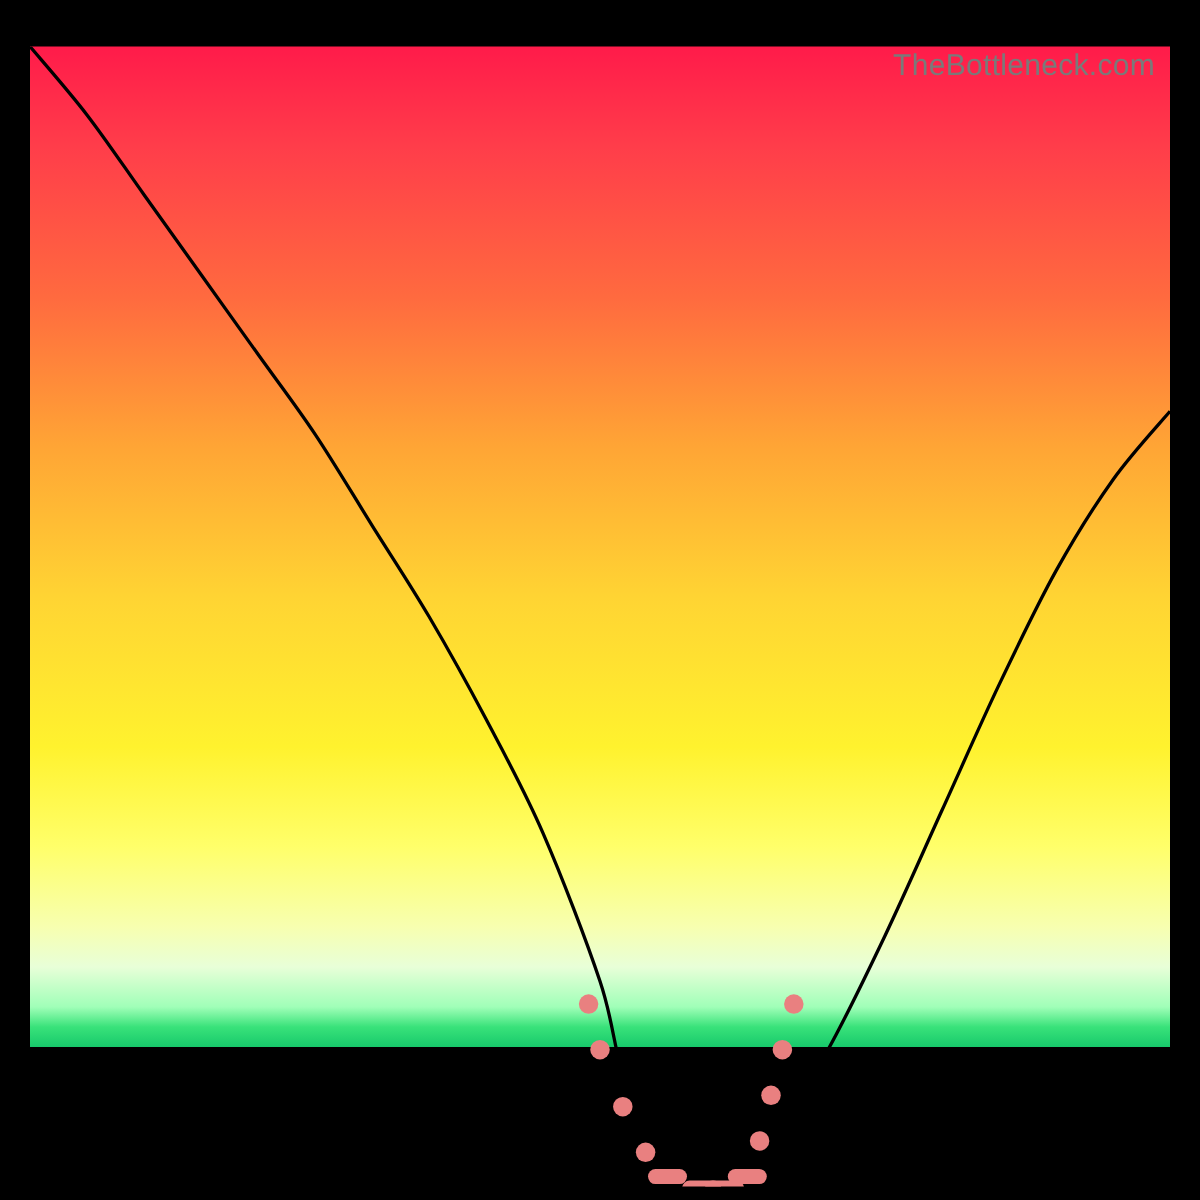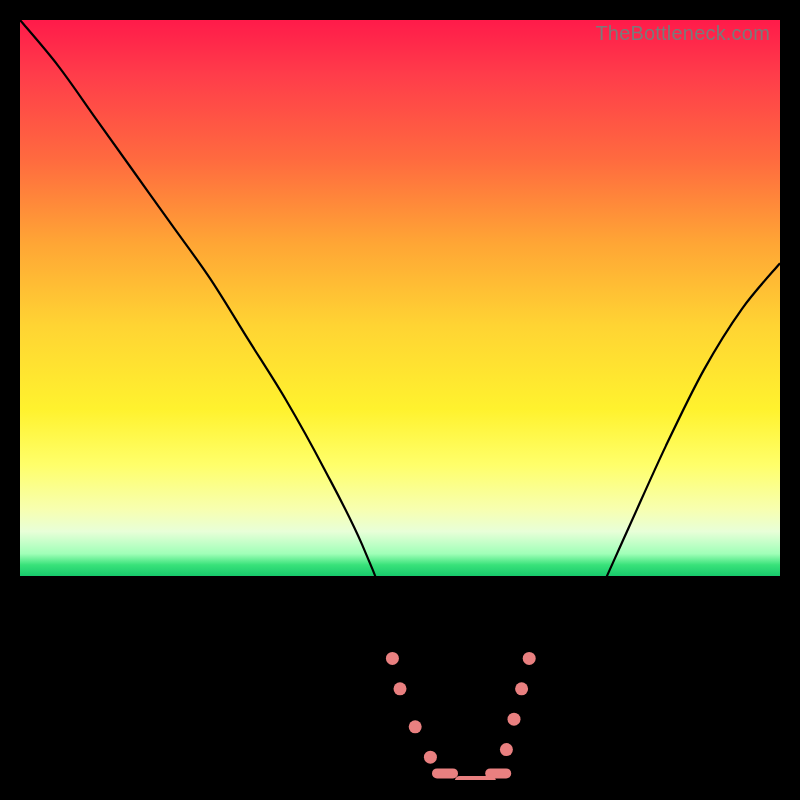--- a/index.html
+++ b/index.html
@@ -15,23 +15,23 @@
     position: absolute;
     top: 0;
     left: 0;
     width: 800px;
     height: 800px;
     background: #000;
   }
   .plot {
     position: absolute;
     left: 20px;
-    top: 20px;
+    top: 31px;
     width: 760px;
-    height: 556px;
+    height: 667px;
     
     background: linear-gradient(
       to bottom,
       #ff1b4a 0%,
       #ff3d4a 10%,
       #ff6a3f 25%,
       #ffa535 40%,
       #ffd433 55%,
       #fff22e 70%,
       #ffff6a 80%,

